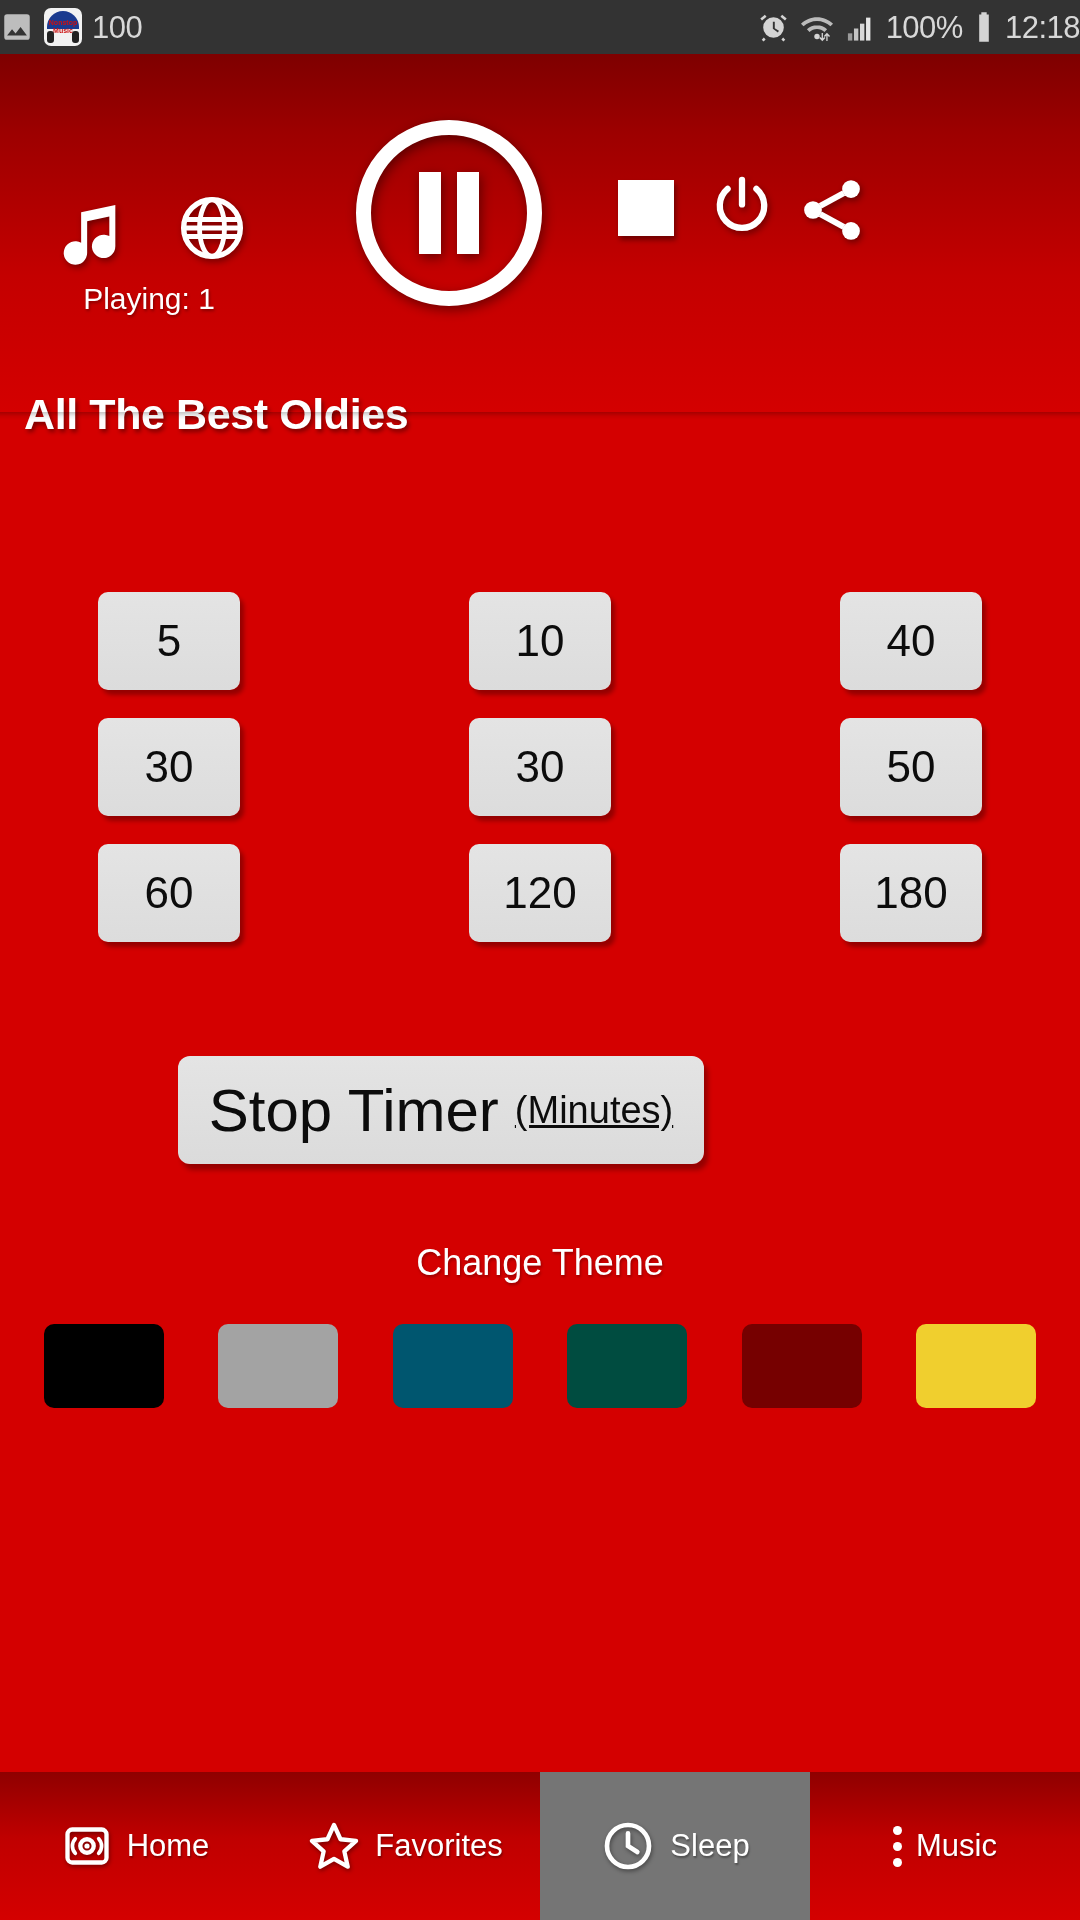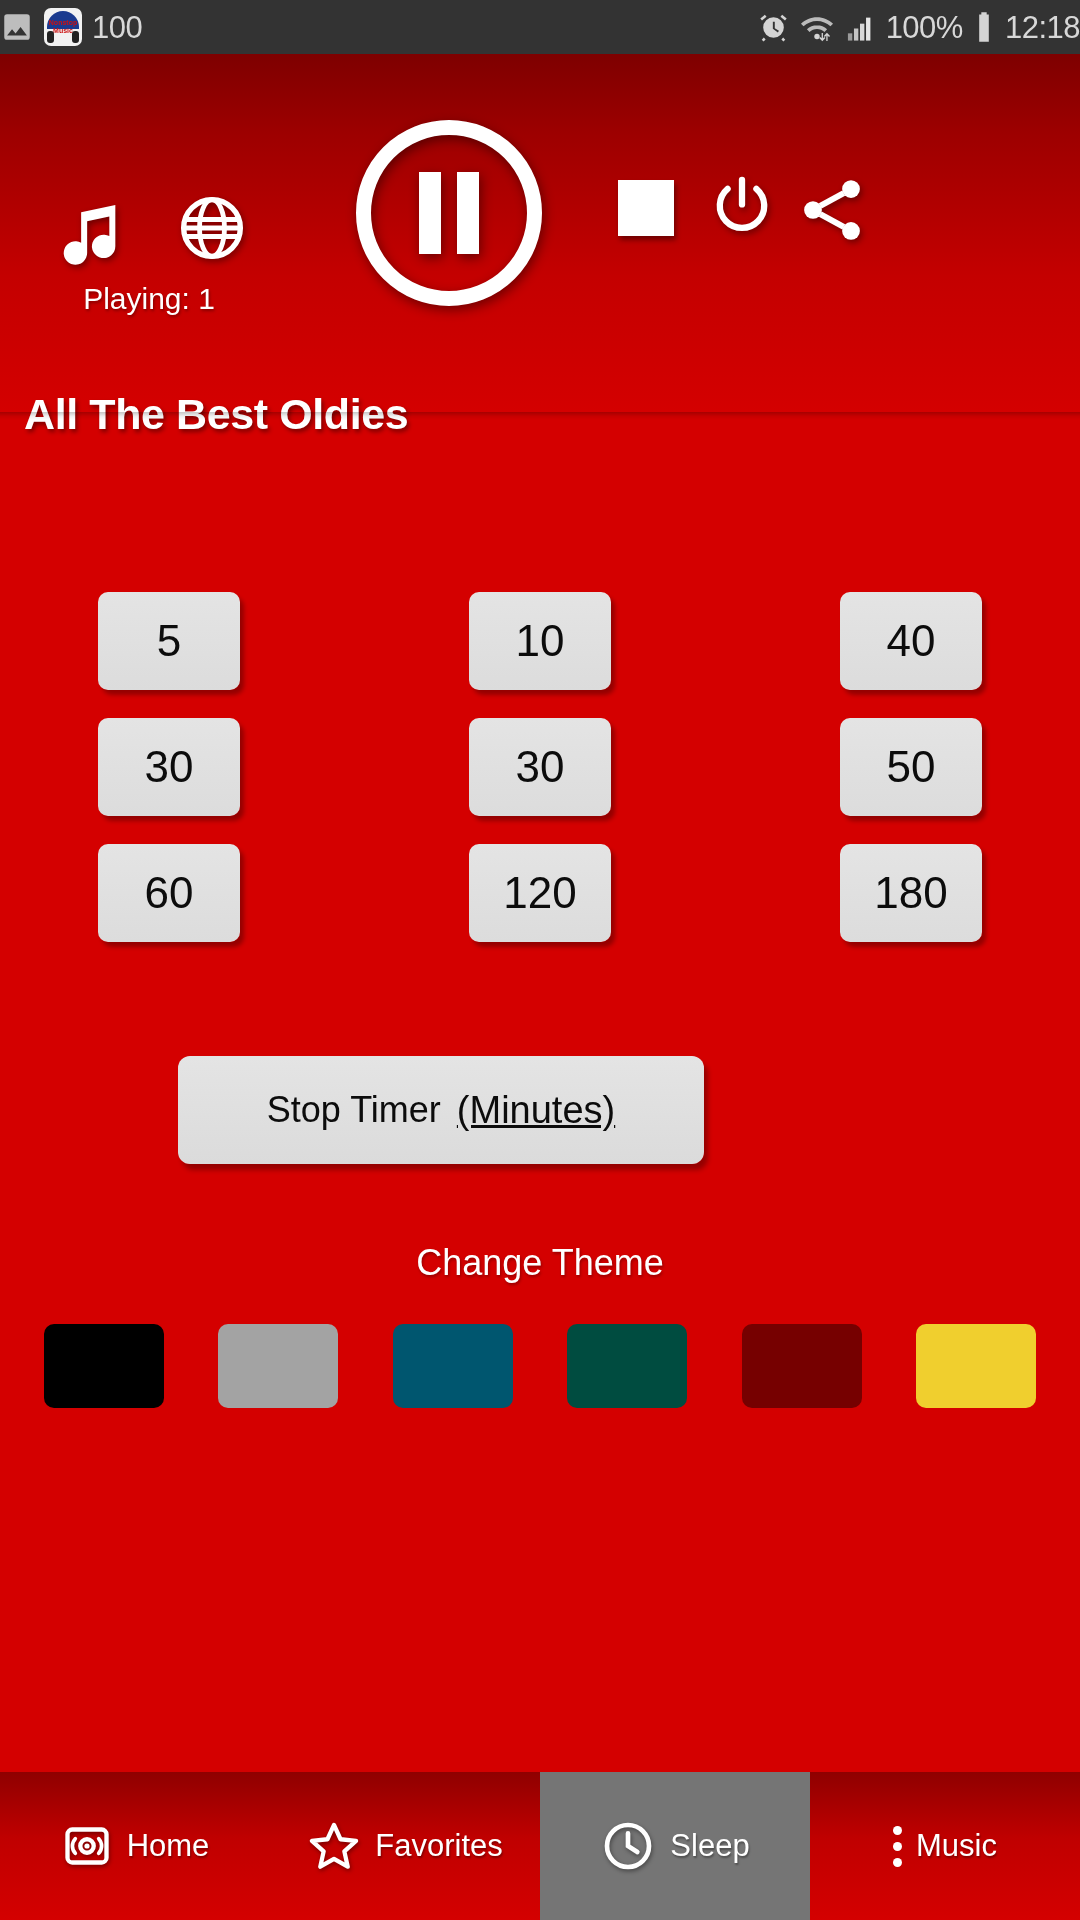--- a/index.html
+++ b/index.html
@@ -105,21 +105,21 @@
     font-size: 44px; color: #0c0c0c; cursor: pointer;
   }
   .stop-timer-btn {
     position: absolute; left: 178px; top: 1056px;
     width: 526px; height: 108px; border-radius: 12px;
     background: linear-gradient(180deg, #e4e4e4 0%, #dbdbdb 100%);
     border: none; box-shadow: 4px 6px 5px rgba(0,0,0,0.30);
     display: flex; align-items: center; justify-content: center;
     cursor: pointer; color: #0c0c0c;
   }
-  .stop-timer-btn .big { font-size: 36px; }
+  .stop-timer-btn .big { font-size: 60px; }
   .stop-timer-btn .small { font-size: 38px; margin-left: 16px; text-decoration: underline; }
 
   
   .theme-label {
     position: absolute; left: 0; top: 1242px; width: 1080px;
     text-align: center; color: #ffffff; font-size: 36px;
     text-shadow: 1px 2px 3px rgba(0,0,0,.30);
   }
   .swatches {
     position: absolute; left: 44px; top: 1324px;

